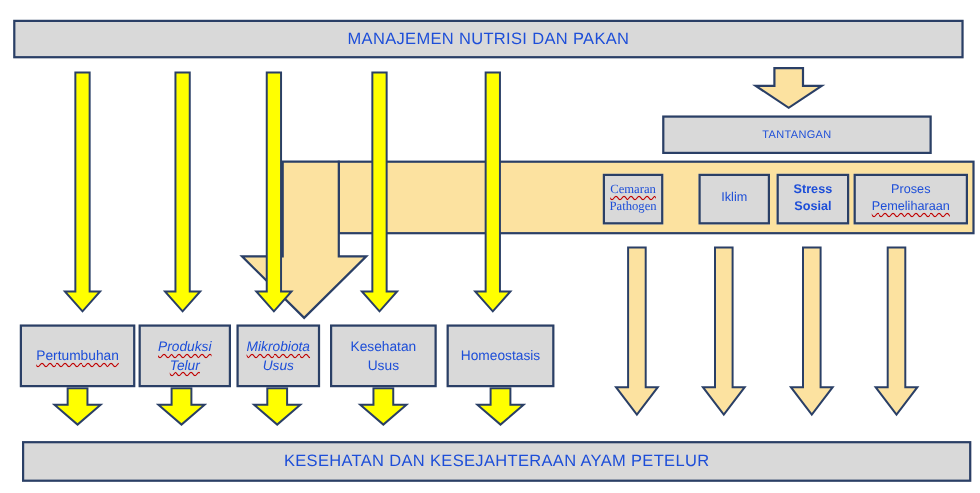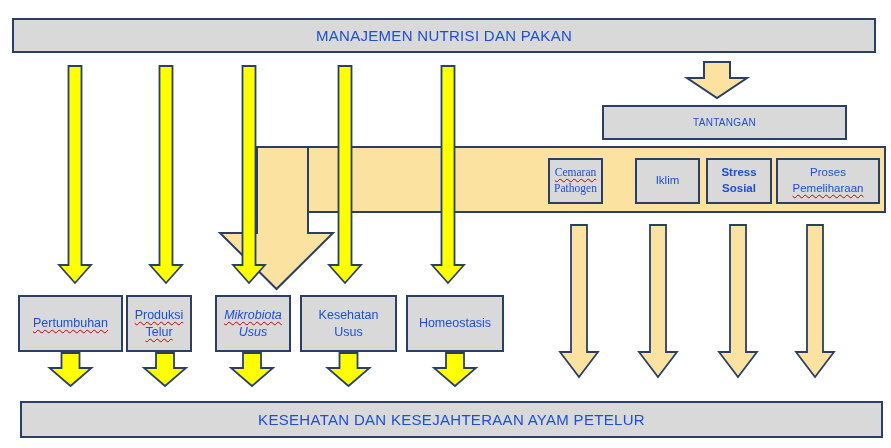--- a/index.html
+++ b/index.html
@@ -88,21 +88,21 @@
     <span class="bline">Sosial</span>
   </div>
   <div class="gbox chbox" style="left:776px;top:158px;width:104px;height:46px;">
     <span class="bline">Proses</span>
     <span class="bline sq">Pemeliharaan</span>
   </div>
 
   <div class="gbox midbox" style="left:18px;top:295px;width:105px;height:57px;">
     <span class="bline sq">Pertumbuhan</span>
   </div>
-  <div class="gbox midbox" style="left:126px;top:295px;width:66px;height:57px;">
+  <div class="gbox midbox" style="left:126px;top:295px;width:84px;height:57px;font-style:italic;">
     <span class="bline sq">Produksi</span>
     <span class="bline sq">Telur</span>
   </div>
   <div class="gbox midbox" style="left:215px;top:295px;width:76px;height:57px;font-style:italic;">
     <span class="bline sq">Mikrobiota</span>
     <span class="bline">Usus</span>
   </div>
   <div class="gbox midbox" style="left:300px;top:295px;width:97px;height:57px;">
     <span class="bline">Kesehatan</span>
     <span class="bline">Usus</span>

